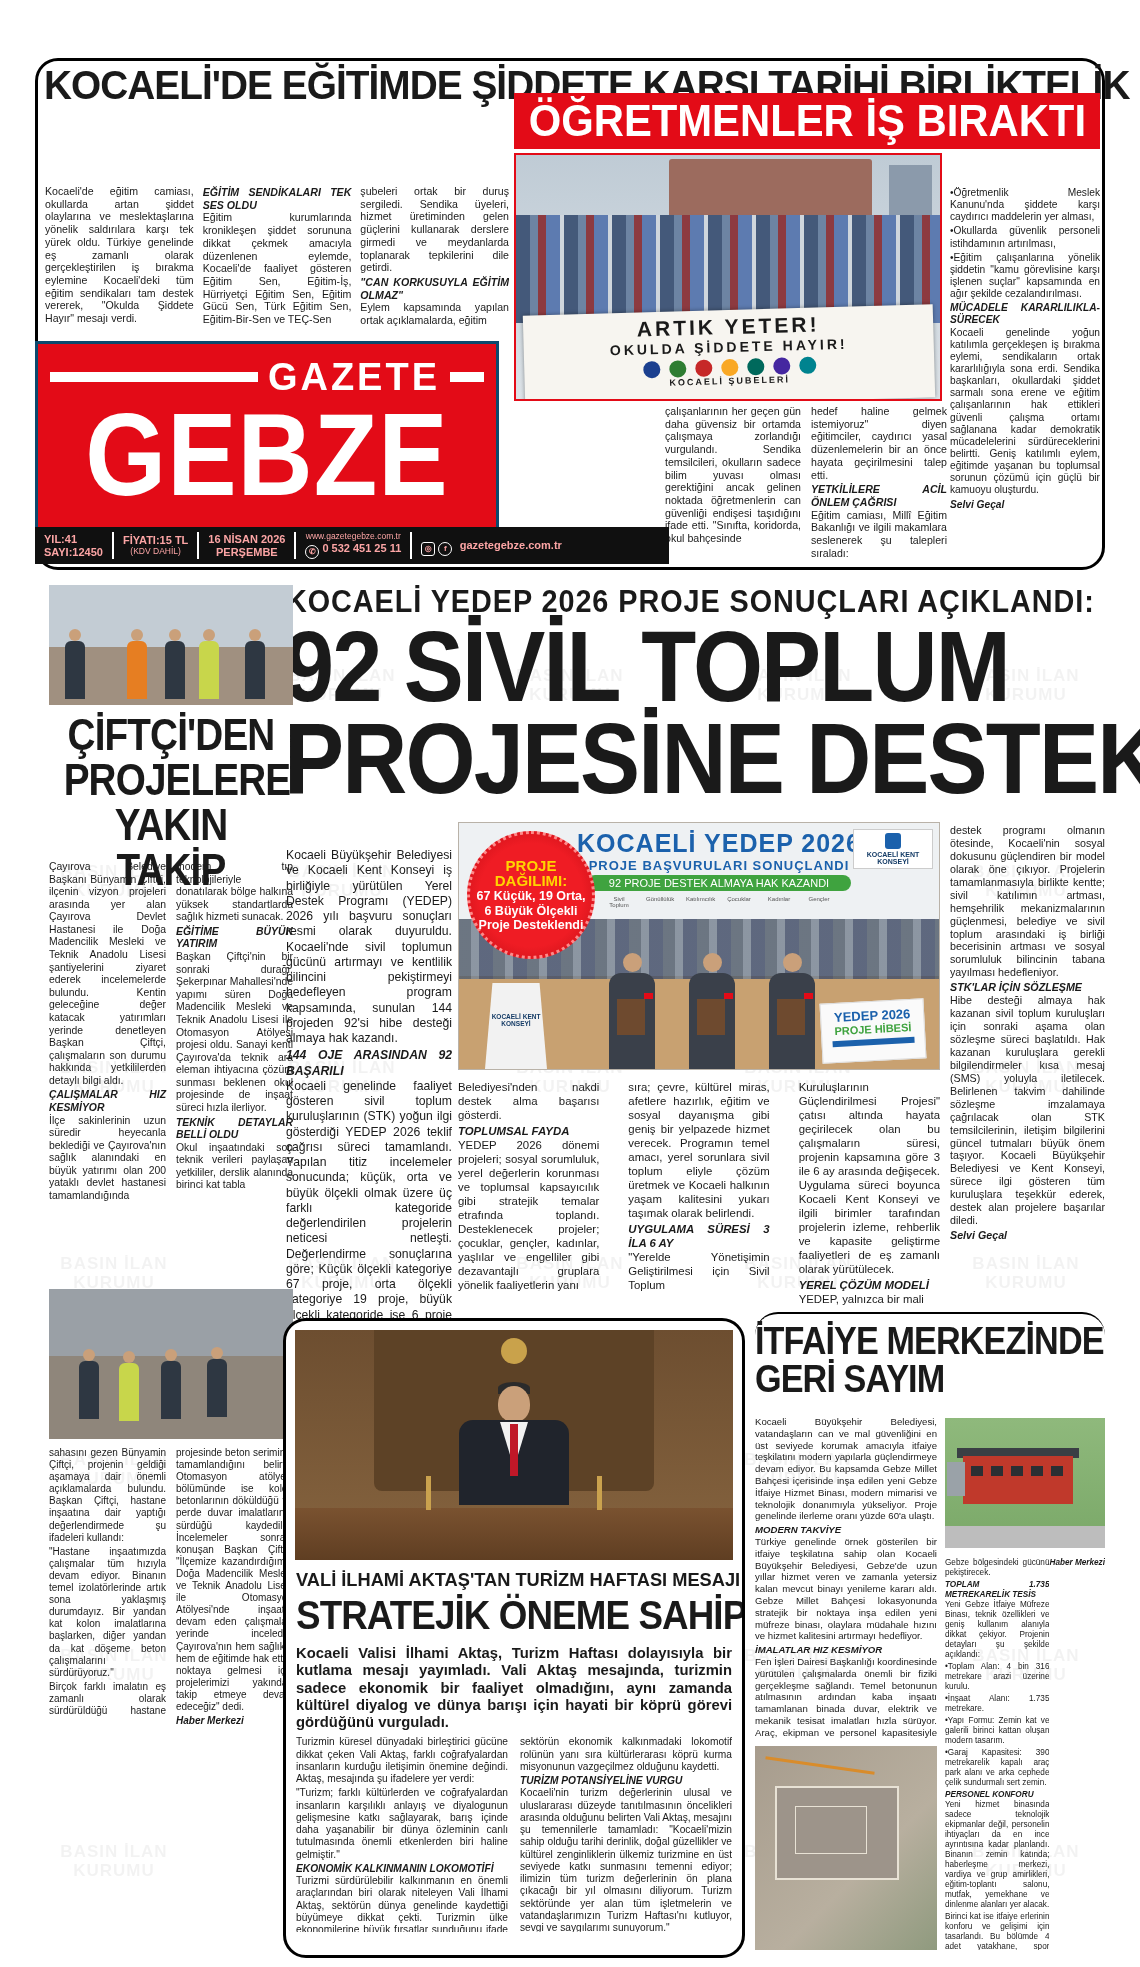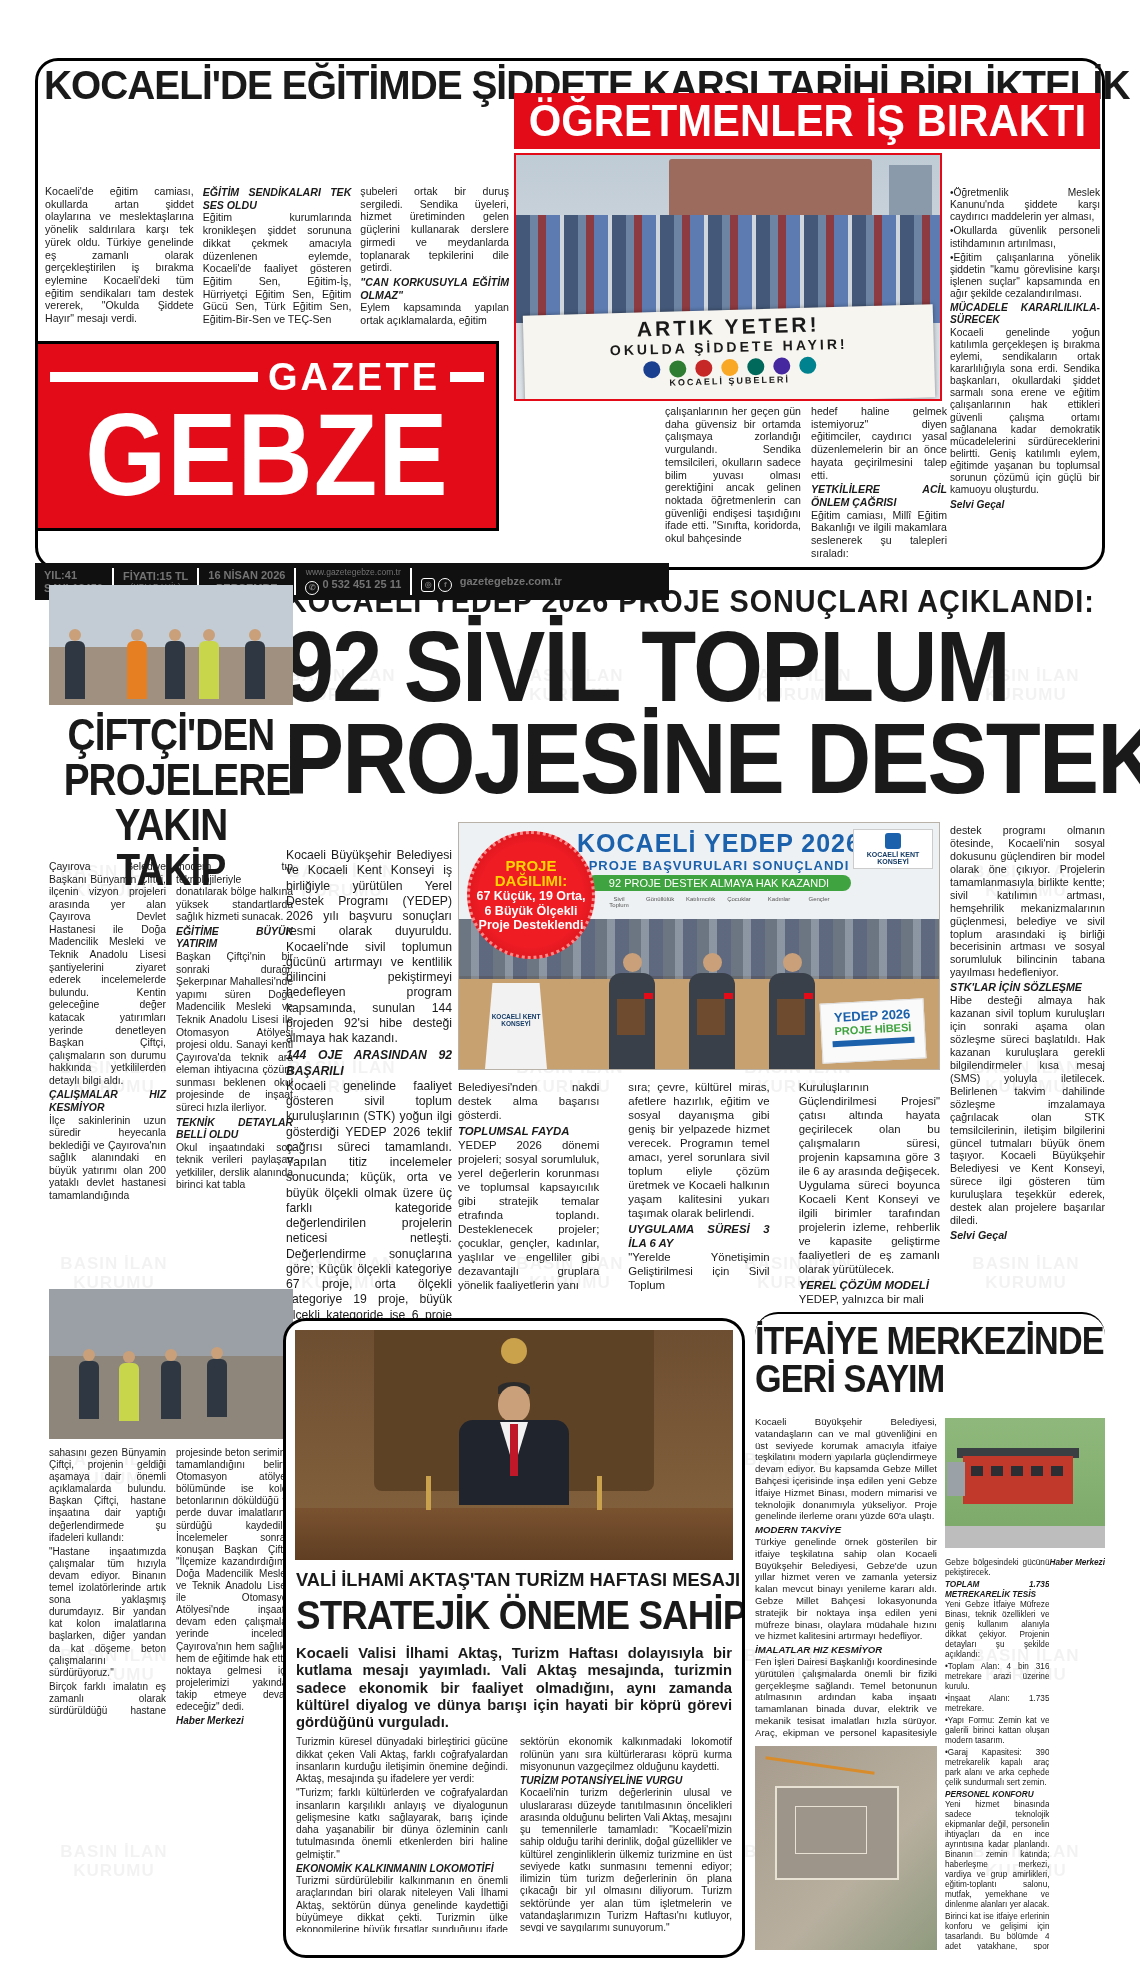--- a/index.html
+++ b/index.html
@@ -36,30 +36,30 @@
         transform:rotate(-1.6deg);text-align:center;padding-top:5px;box-shadow:0 0 4px rgba(0,0,0,.4);}
   .cp-b1{font-size:21px;font-weight:900;letter-spacing:3px;}
   .cp-b2{font-size:14px;font-weight:900;letter-spacing:3px;}
   .cp-logos{display:flex;justify-content:center;gap:9px;margin-top:4px;}
   .cp-logos i{width:17px;height:17px;border-radius:50%;display:block;}
   .cp-b3{font-size:9px;font-weight:bold;letter-spacing:2px;}
   .under-cols{position:absolute;left:627px;top:344px;width:282px;height:154px;display:flex;gap:10px;overflow:hidden;}
   .under-cols>div{flex:1;font-size:10.6px;line-height:1.2;}
   .strike-right{position:absolute;left:912px;top:126px;width:150px;height:372px;font-size:10.2px;line-height:1.19;overflow:hidden;}
   
-  .masthead{position:absolute;left:-3px;top:280px;width:458px;height:184px;border:3px solid #000000;background:#e30b17;overflow:hidden;}
+  .masthead{position:absolute;left:-3px;top:280px;width:458px;height:184px;border:3px solid #0c4a6e;background:#e30b17;overflow:hidden;}
   .mh-row{display:flex;align-items:center;gap:10px;margin:14px 12px 0;}
   .mh-rule{height:10px;background:#fff;flex:1;}
   .mh-rule.r2{flex:0 0 34px;}
   .mh-gazete{color:#fff;font-weight:900;font-size:38px;letter-spacing:3px;line-height:1;}
   .mh-gebze{color:#fff;font-weight:900;font-size:104px;line-height:.95;text-align:center;
         transform:scaleY(1.12);transform-origin:center top;margin-top:4px;letter-spacing:1px;}
   
-  .dateline{position:absolute;left:-3px;top:466px;width:634px;height:37px;background:#101010;color:#737373;
-        display:flex;align-items:center;overflow:hidden;margin-top:36px;}
+  .dateline{position:absolute;left:-3px;top:466px;width:634px;height:37px;background:#101010;color:#fca5a5;
+        display:flex;align-items:center;overflow:hidden;}
   .dl-seg{padding:0 9px;line-height:1.15;white-space:nowrap;}
   .dl-sep{width:2px;height:27px;background:#fff;flex:0 0 2px;}
   .dl-b{font-size:11px;font-weight:bold;}
   .dl-s{font-size:8.5px;}
   .dl-ic{display:inline-flex;width:12px;height:12px;border:1px solid #fff;border-radius:3px;
         align-items:center;justify-content:center;font-size:8px;font-weight:bold;margin-right:3px;vertical-align:-2px;}
   .dl-ic.round{border-radius:50%;}
 
   
   .rail{position:absolute;left:49px;top:585px;width:244px;}

